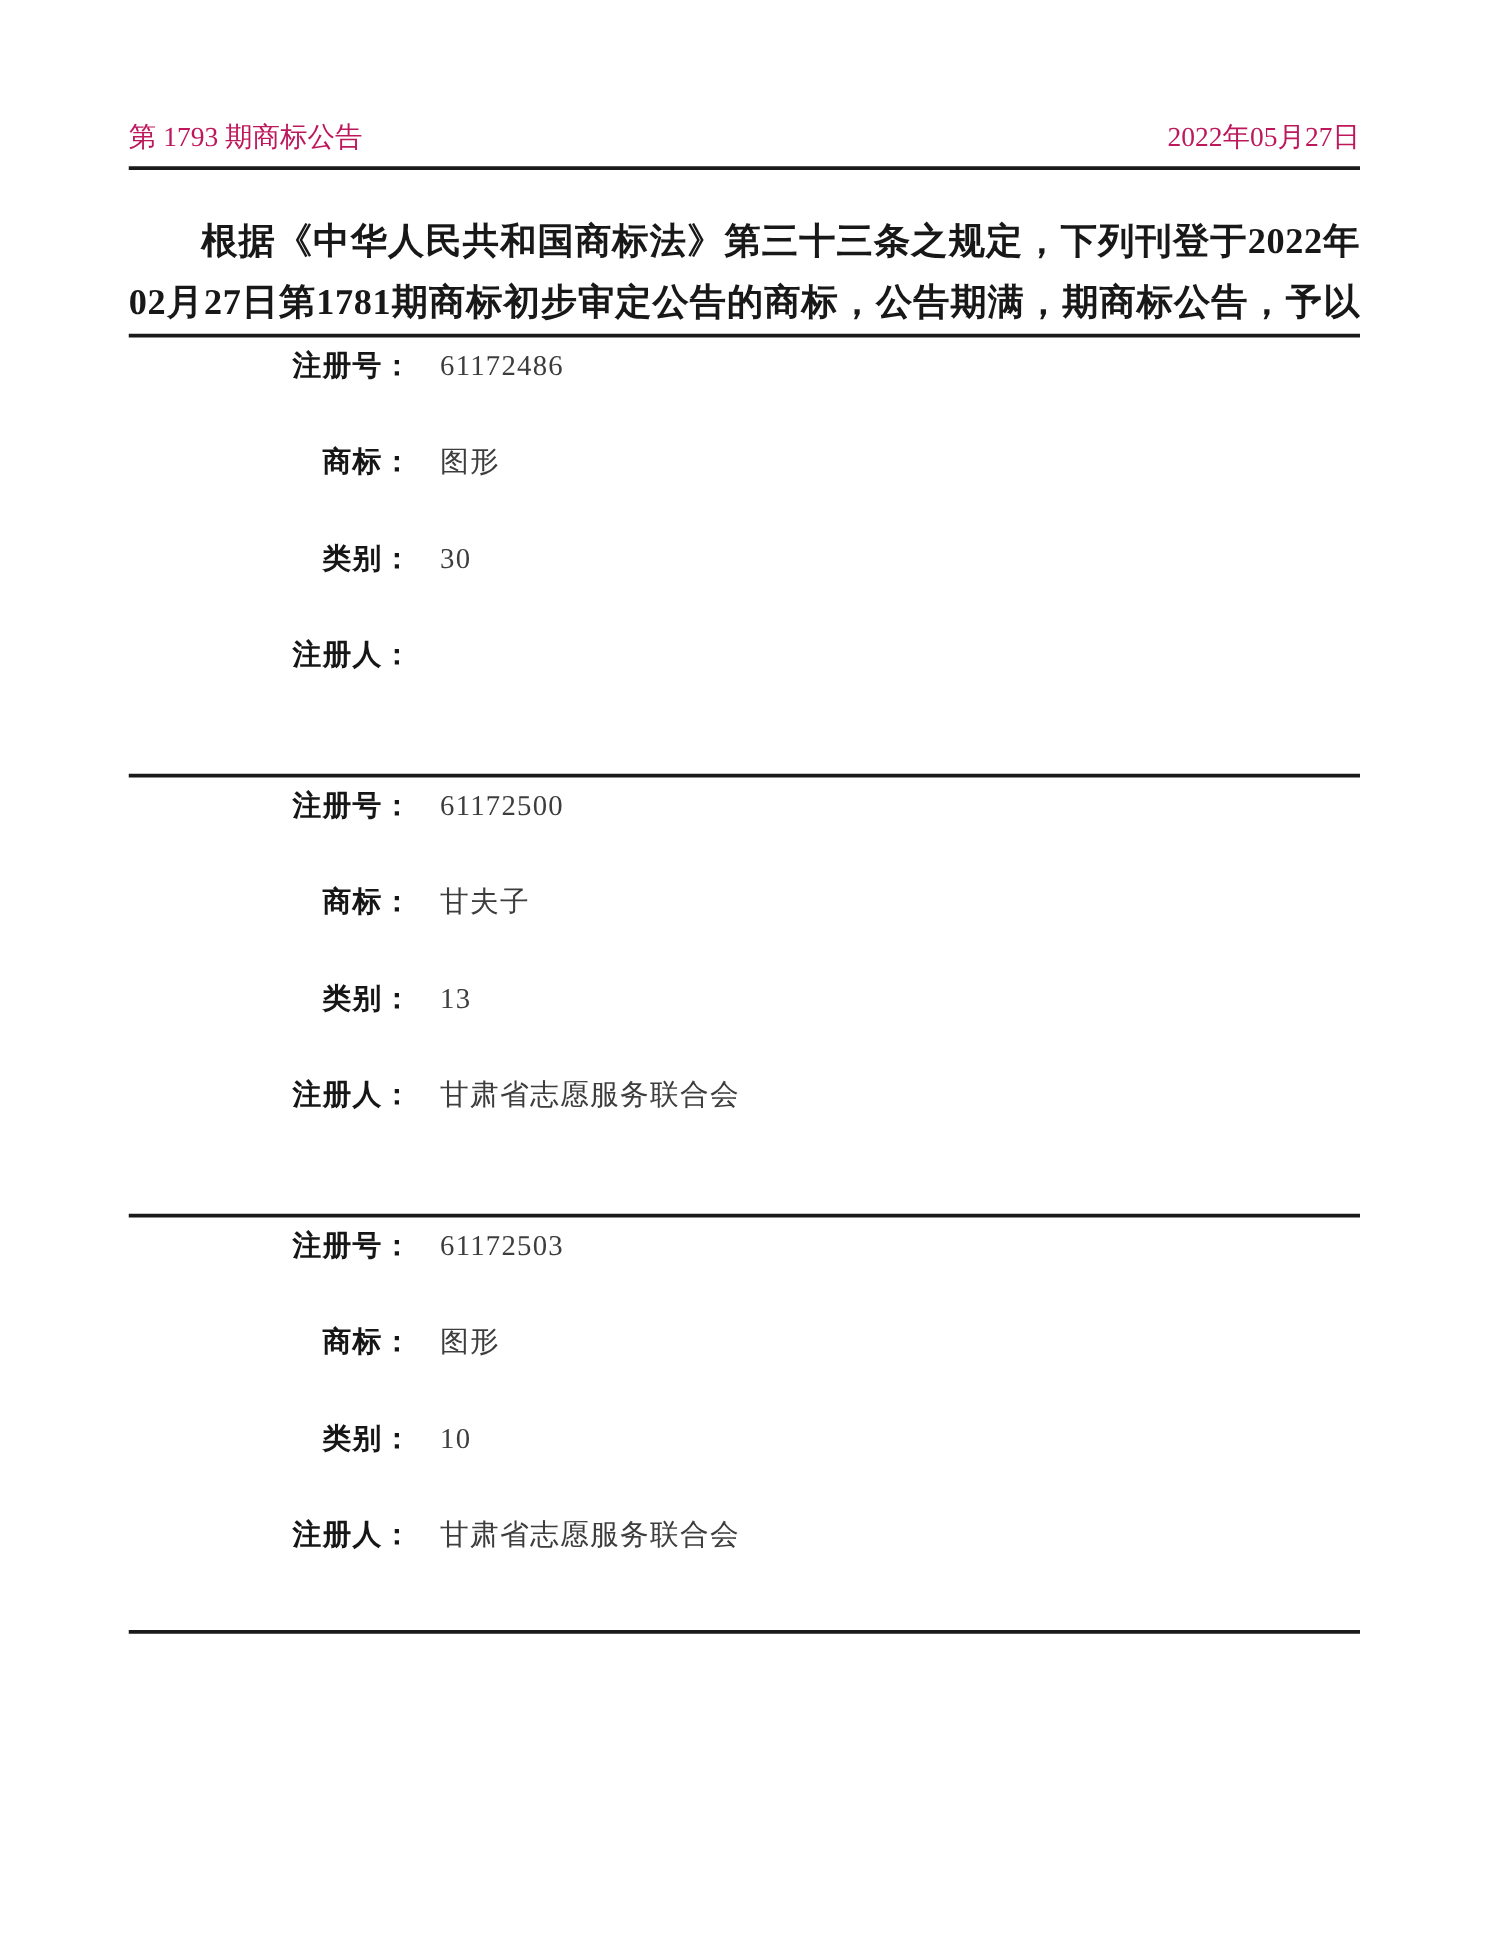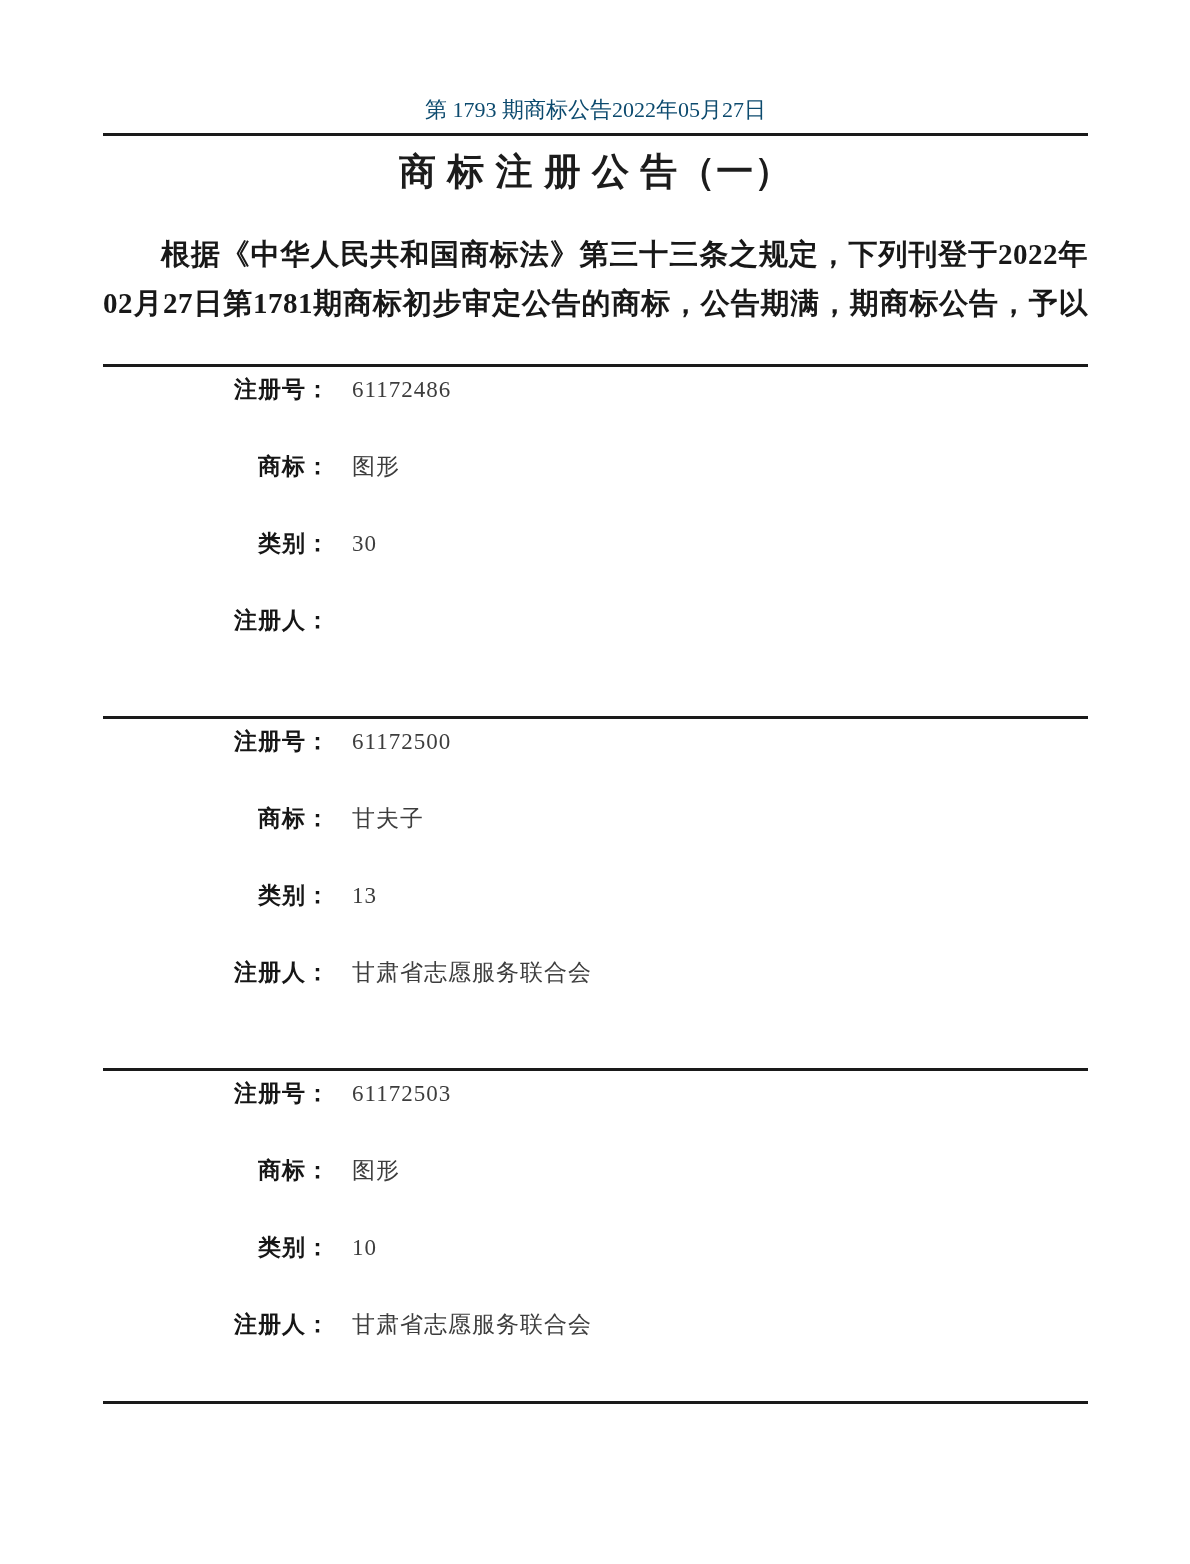--- a/index.html
+++ b/index.html
@@ -15,25 +15,25 @@
       color: #1c1c1c;
       -webkit-font-smoothing: antialiased;
     }
     .page {
       width: 985px;
       margin-left: 103px;
       padding-top: 96px;
     }
     .header-row {
       display: flex;
-      justify-content: center;
+      justify-content: space-between;
       align-items: flex-end;
       font-size: 22px;
       line-height: 28px;
-      color: #0c4a6e;
+      color: #be185d;
     }
     .rule {
       height: 3px;
       background: #1a1a1a;
     }
     .rule-header {
       margin-top: 9px;
     }
     .doc-title {
       margin-top: 11px;
@@ -57,21 +57,20 @@
       text-align-last: justify;
     }
     .intro-line.first {
       text-indent: 2em;
     }
     .intro-line.last {
       text-align: left;
       text-align-last: left;
     }
     .records {
-      margin-top: 36px;
     }
     .record {
       padding-bottom: 33px;
     }
     .record:last-of-type {
       padding-bottom: 14px;
     }
     .record .rule {
       margin-bottom: 8px;
     }
@@ -103,21 +102,20 @@
 
 <div class="page">
 
   <div class="header-row">
     <span>第 1793 期商标公告</span>
     <span>2022年05月27日</span>
   </div>
 
   <div class="rule rule-header"></div>
 
-  <h1 class="doc-title" style="margin:11px 0 0 0;">商 标 注 册 公 告（一）</h1>
 
   <div class="intro">
     <div class="intro-line first">根据《中华人民共和国商标法》第三十三条之规定，下列刊登于2022年</div>
     <div class="intro-line">02月27日第1781期商标初步审定公告的商标，公告期满，期商标公告，予以</div>
   </div>
 
   <div class="records">
 
     <section class="record">
       <div class="rule"></div>

